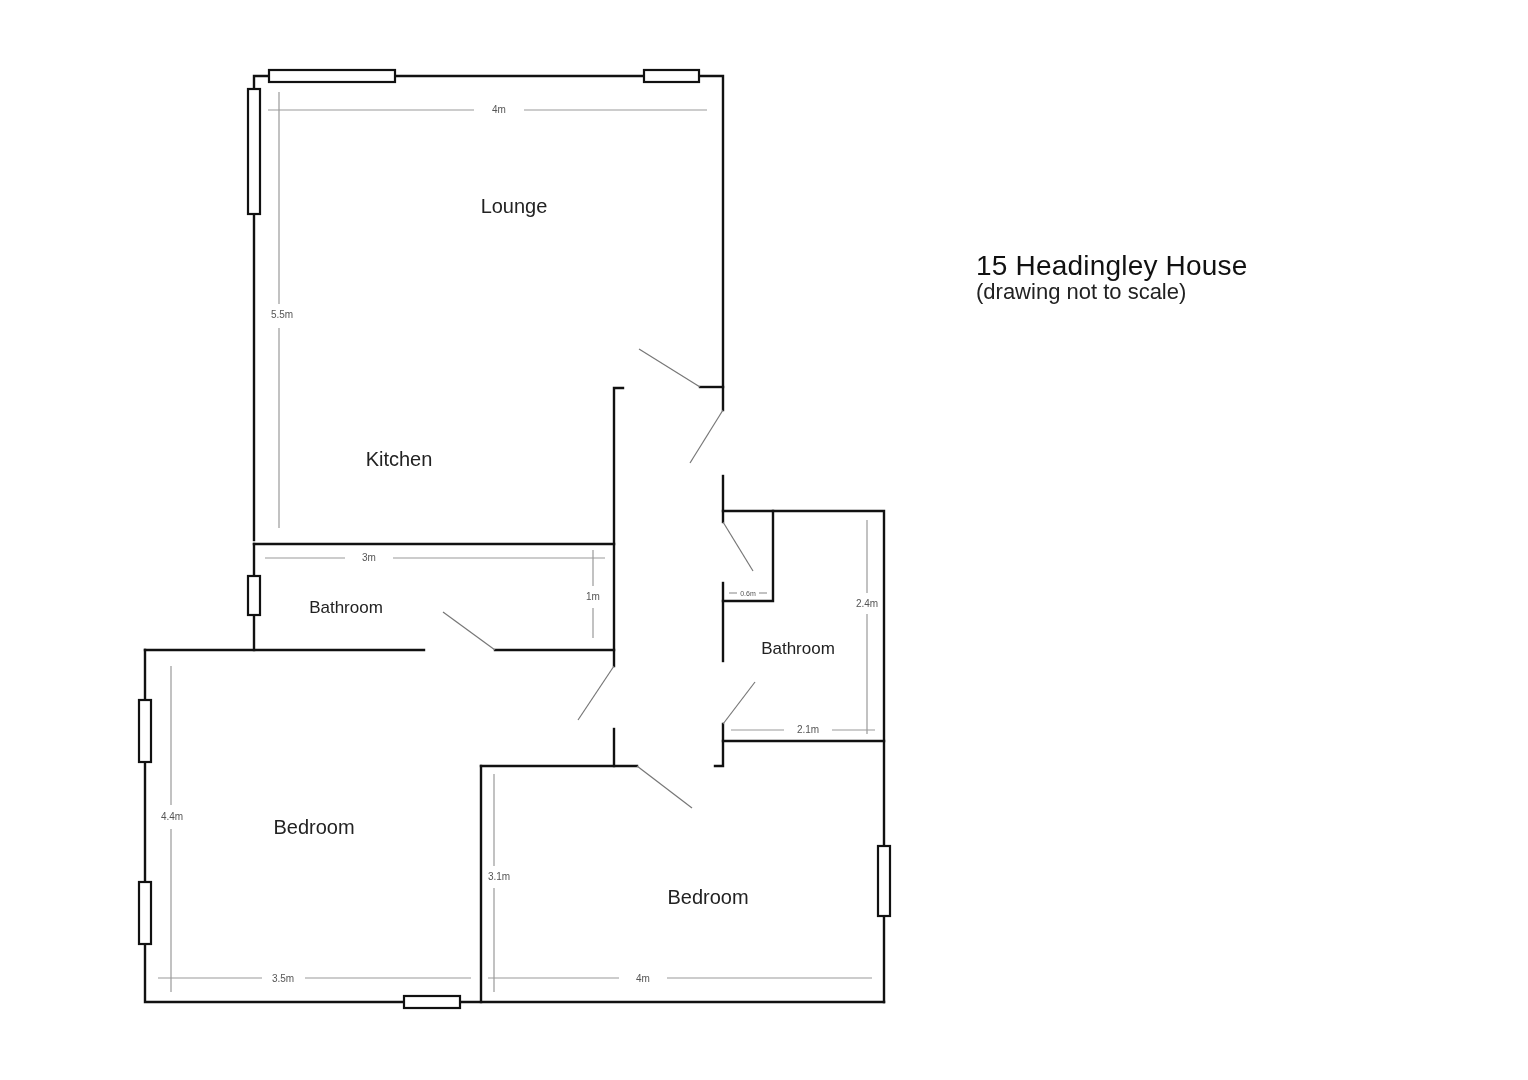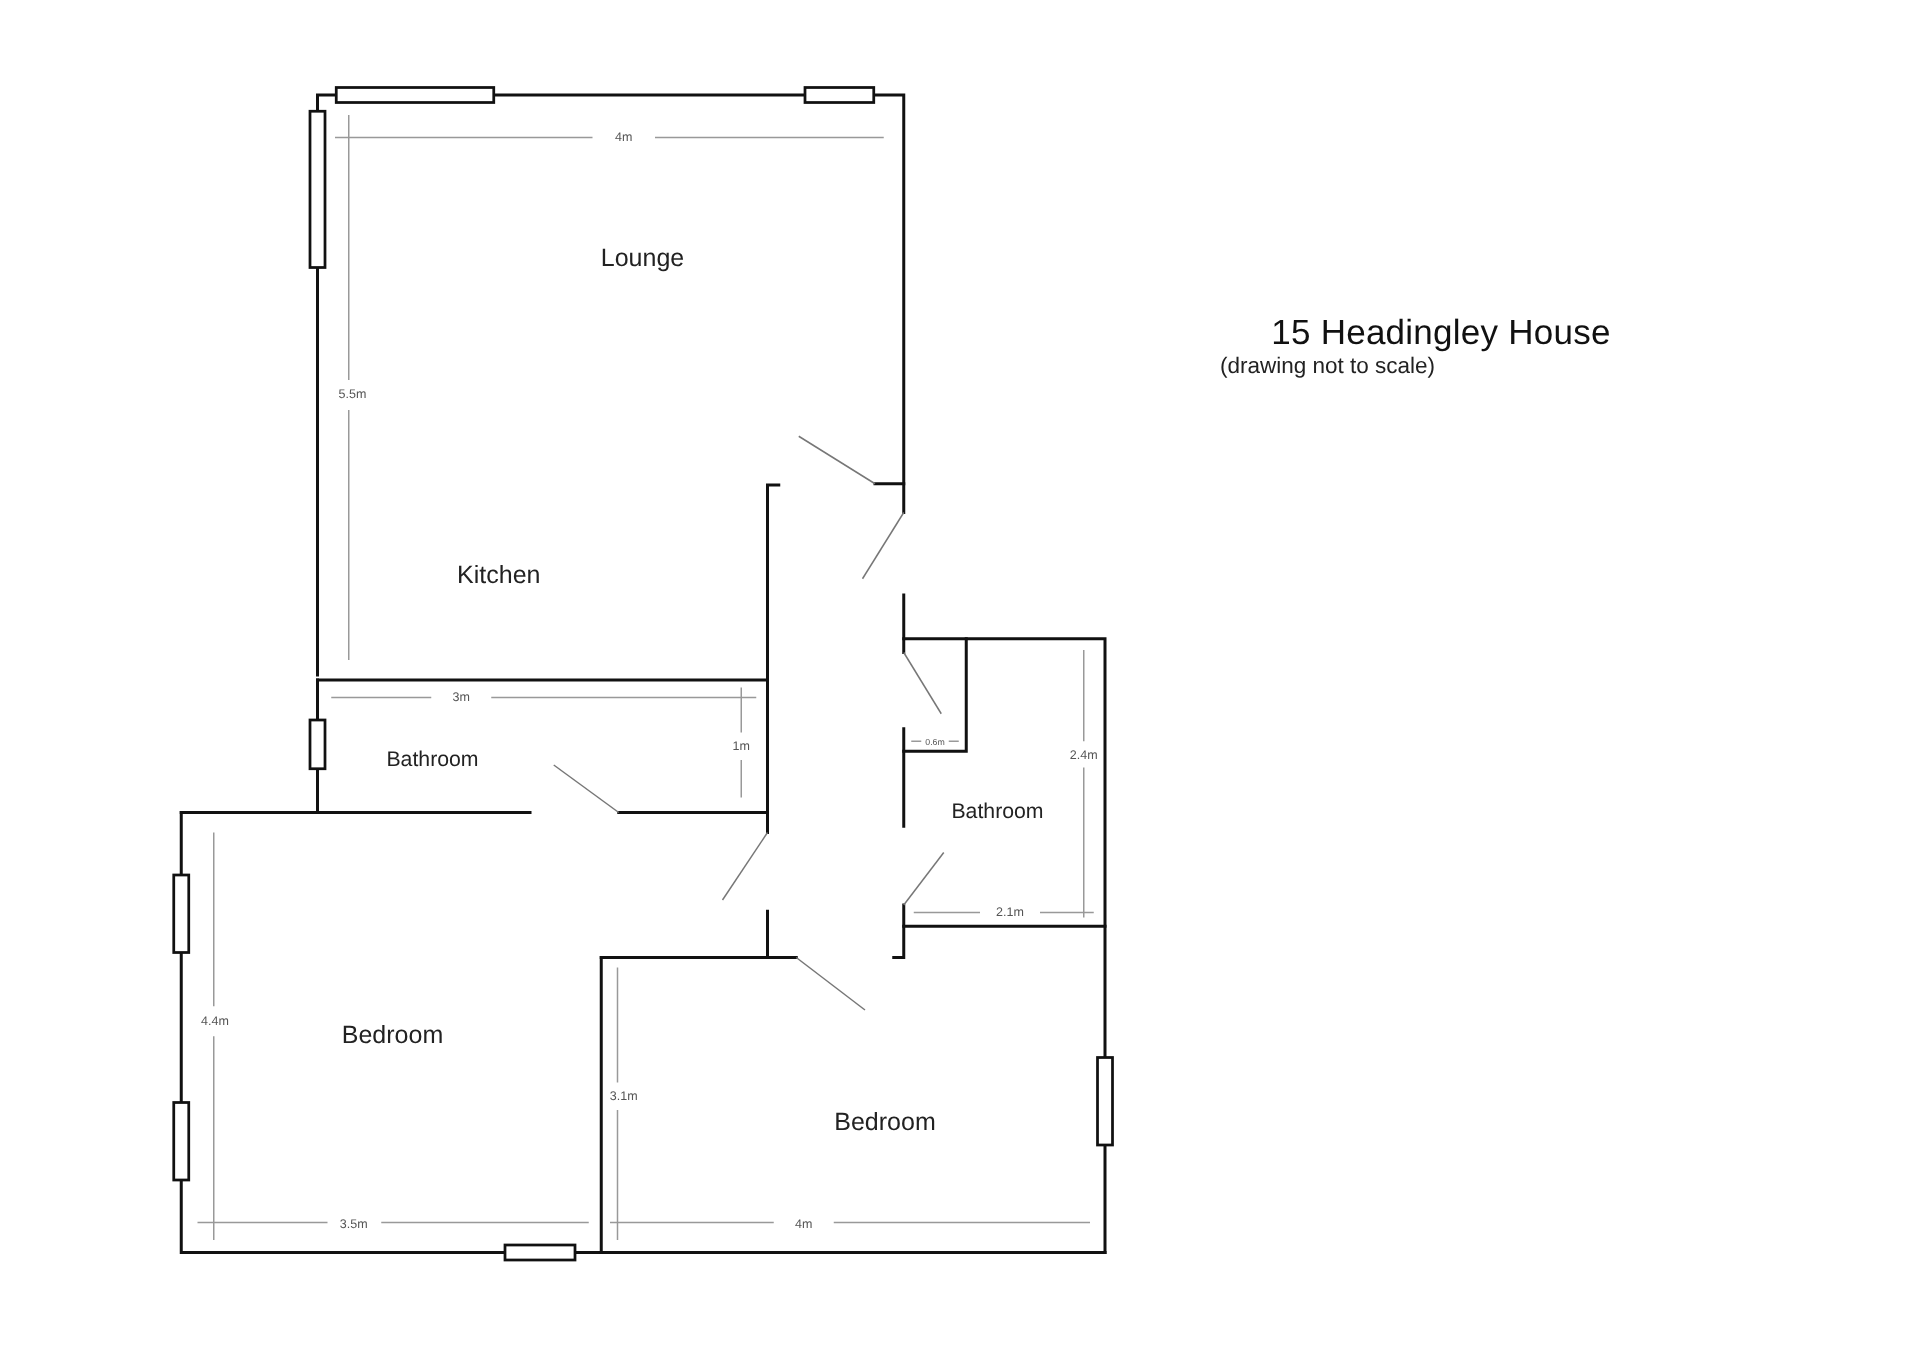--- a/index.html
+++ b/index.html
@@ -5,22 +5,22 @@
     html, body { margin: 0; padding: 0; background: #ffffff; }
     body { width: 1528px; height: 1080px; position: relative; overflow: hidden; font-family: "Liberation Sans", sans-serif; }
     svg.plan { position: absolute; left: 0; top: 0; width: 1528px; height: 1080px; }
     .wall { stroke: #111; stroke-width: 2.4; fill: none; stroke-linecap: square; }
     .win { stroke: #111; stroke-width: 2.2; fill: #fff; }
     .door { stroke: #777; stroke-width: 1.2; fill: none; }
     .dim { stroke: #999; stroke-width: 1.2; fill: none; }
     .room-label { font-family: "Liberation Sans", sans-serif; fill: #222; }
     .dim-label { font-family: "Liberation Sans", sans-serif; fill: #555; font-size: 10px; }
     .title-block { position: absolute; left: 976px; top: 250px; color: #111; }
-    .title { font-size: 28px; line-height: 32px; letter-spacing: 0.2px; margin-left: 41px; }
-    .subtitle { font-size: 18px; line-height: 20px; color: #222; }
+    .title { font-size: 28px; line-height: 32px; letter-spacing: 0.2px; }
+    .subtitle { font-size: 22px; line-height: 20px; color: #222; }
   </style>
 </head>
 <body>
 
 <div class="title-block">
   <div class="title">15 Headingley House</div>
   <div class="subtitle">(drawing not to scale)</div>
 </div>
 
 <svg class="plan" viewBox="0 0 1528 1080">

